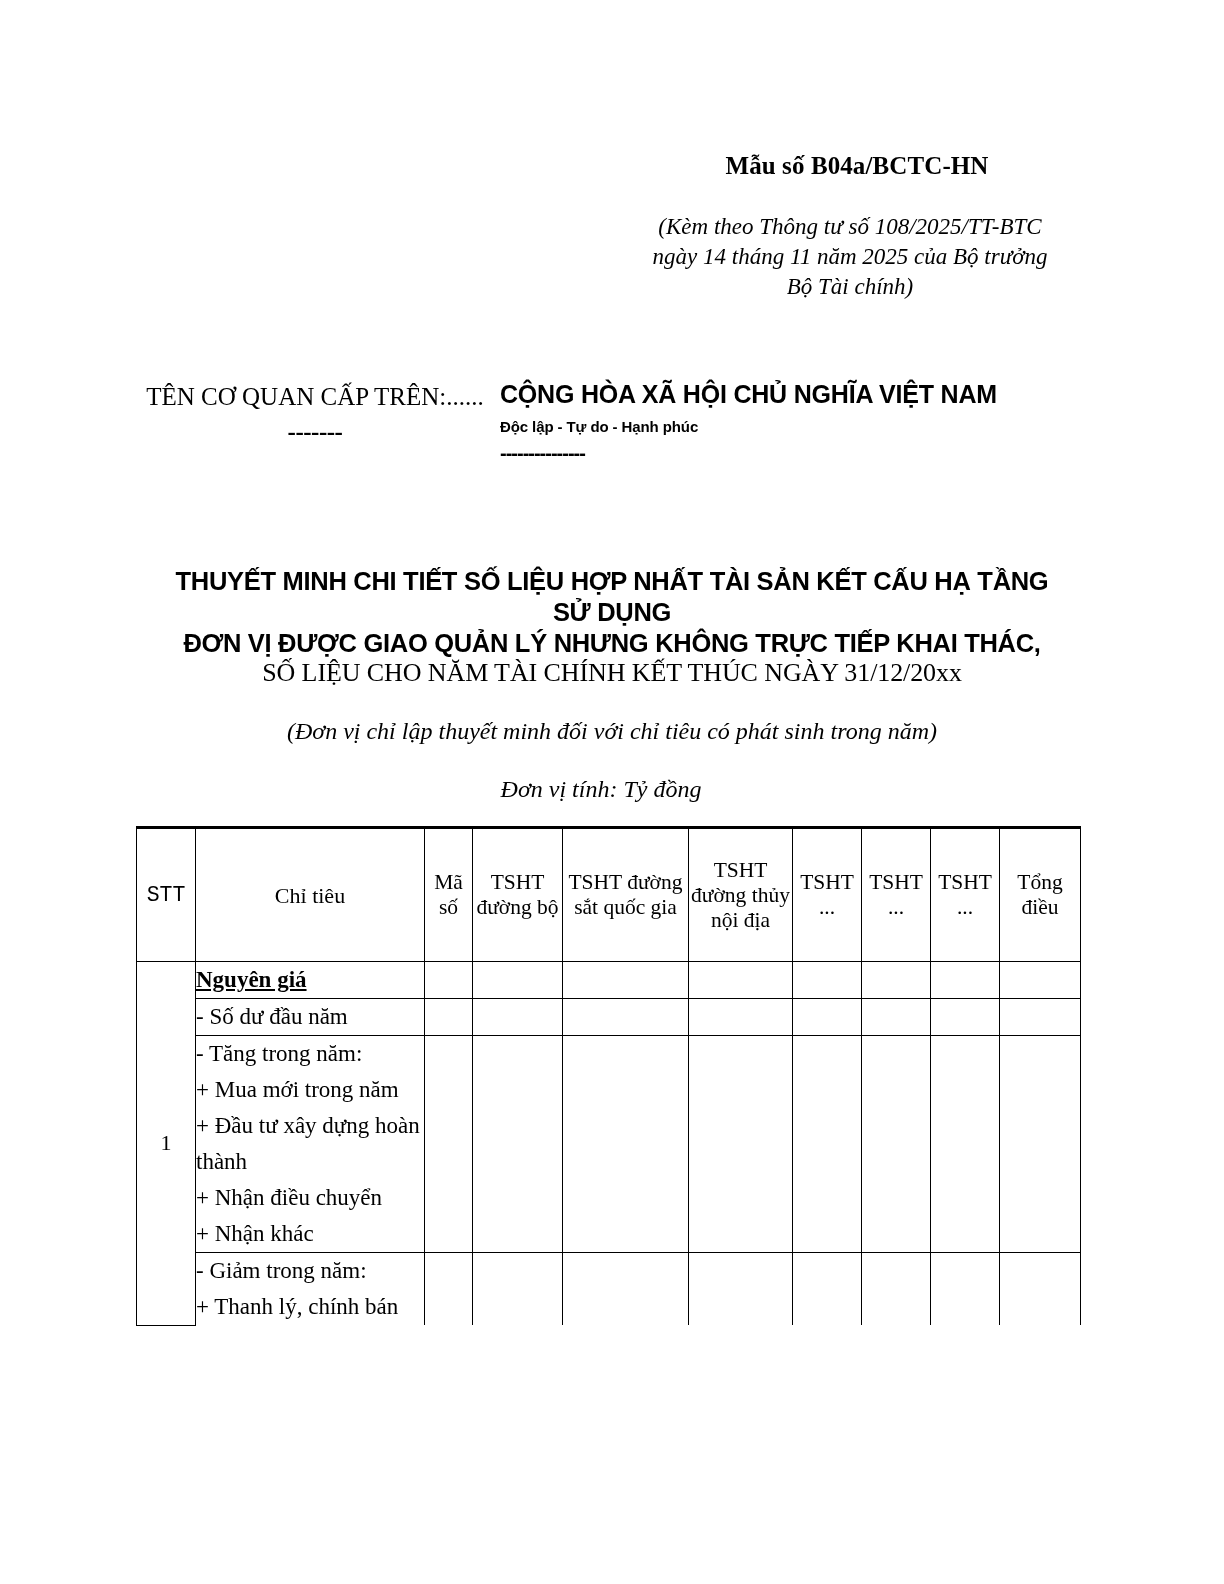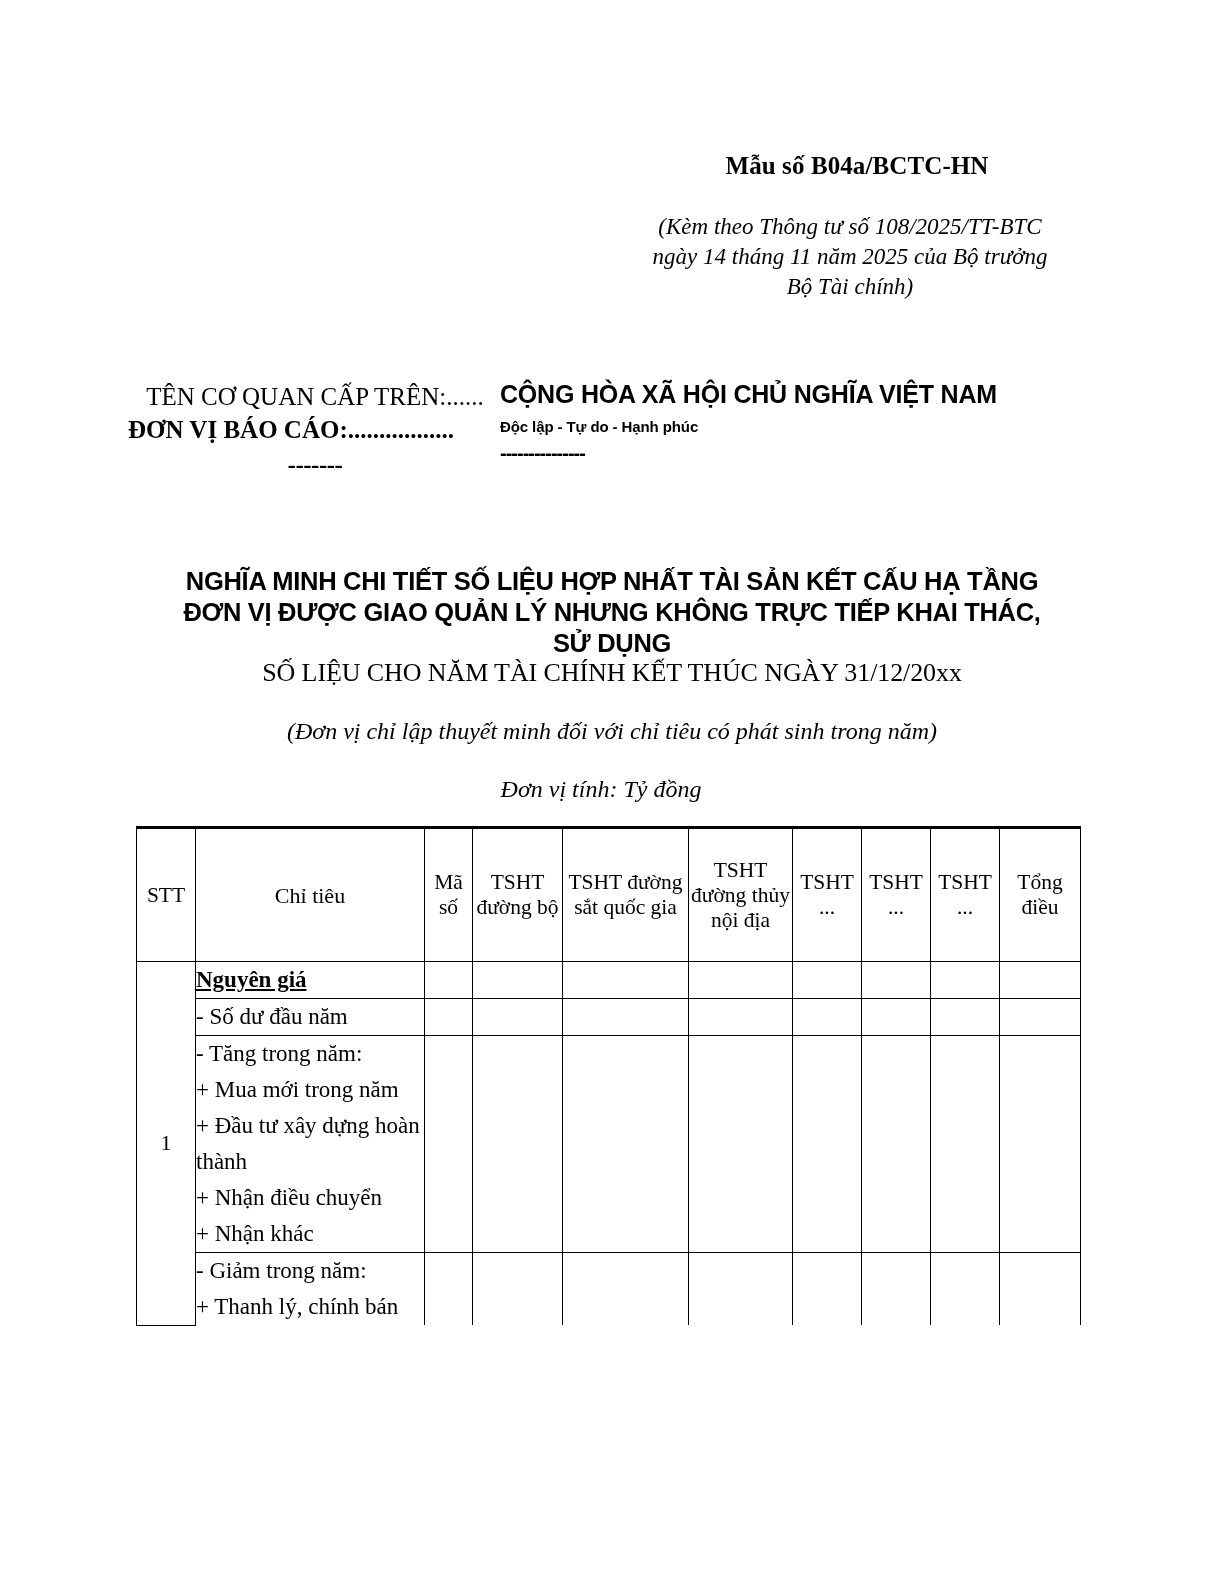--- a/index.html
+++ b/index.html
@@ -168,21 +168,21 @@
   th.hcell {
     text-align: center;
     font-weight: bold;
     font-family: "Liberation Serif", "DejaVu Serif", serif;
     font-size: 21.5px;
     line-height: 25px;
     padding: 4px 1px;
     height: 134px;
     box-sizing: border-box;
   }
-  th.h-stt  { font-size: 21.5px; }
+  th.h-stt  { font-size: 21.5px; font-family: Liberation Mono, monospace; }
   th.h-chi  { font-size: 22px; }
 
   td.c-stt {
     text-align: center;
     font-weight: bold;
     font-size: 22px;
     vertical-align: top;
     padding-top: 14px;
   }
   td.c-label {
@@ -230,34 +230,33 @@
   <div class="form-code">Mẫu số B04a/BCTC-HN</div>
 
   <div class="circular-ref">
     <div>(Kèm theo Thông tư số 108/2025/TT-BTC</div>
     <div>ngày 14 tháng 11 năm 2025 của Bộ trưởng</div>
     <div>Bộ Tài chính)</div>
   </div>
 
   <div class="org-left">
     <div class="line-top">TÊN CƠ QUAN CẤP TRÊN:......</div>
-    <div class="line-unit">ĐƠN VỊ BÁO CÁO:.................</div>
     <div class="line-dash">-------</div>
   </div>
 
   <div class="org-right">
     <div class="nation">CỘNG HÒA XÃ HỘI CHỦ NGHĨA VIỆT NAM</div>
     <div class="motto">Độc lập - Tự do - Hạnh phúc</div>
     <div class="rule">---------------</div>
   </div>
 
   <div class="title-main">
-    <div>NGHĨA MINH CHI TIẾT SỐ LIỆU HỢP NHẤT TÀI SẢN KẾT CẤU HẠ TẦNG</div>
+    <div>THUYẾT MINH CHI TIẾT SỐ LIỆU HỢP NHẤT TÀI SẢN KẾT CẤU HẠ TẦNG</div>
+    <div>SỬ DỤNG</div>
     <div>ĐƠN VỊ ĐƯỢC GIAO QUẢN LÝ NHƯNG KHÔNG TRỰC TIẾP KHAI THÁC,</div>
-    <div>SỬ DỤNG</div>
   </div>
   <div class="title-sub">SỐ LIỆU CHO NĂM TÀI CHÍNH KẾT THÚC NGÀY 31/12/20xx</div>
   <div class="title-note">(Đơn vị chỉ lập thuyết minh đối với chỉ tiêu có phát sinh trong năm)</div>
   <div class="unit-note">Đơn vị tính: Tỷ đồng</div>
 
   <div class="tbl-wrap">
     <table class="form-table">
       <colgroup>
         <col style="width:59px">
         <col style="width:229px">

